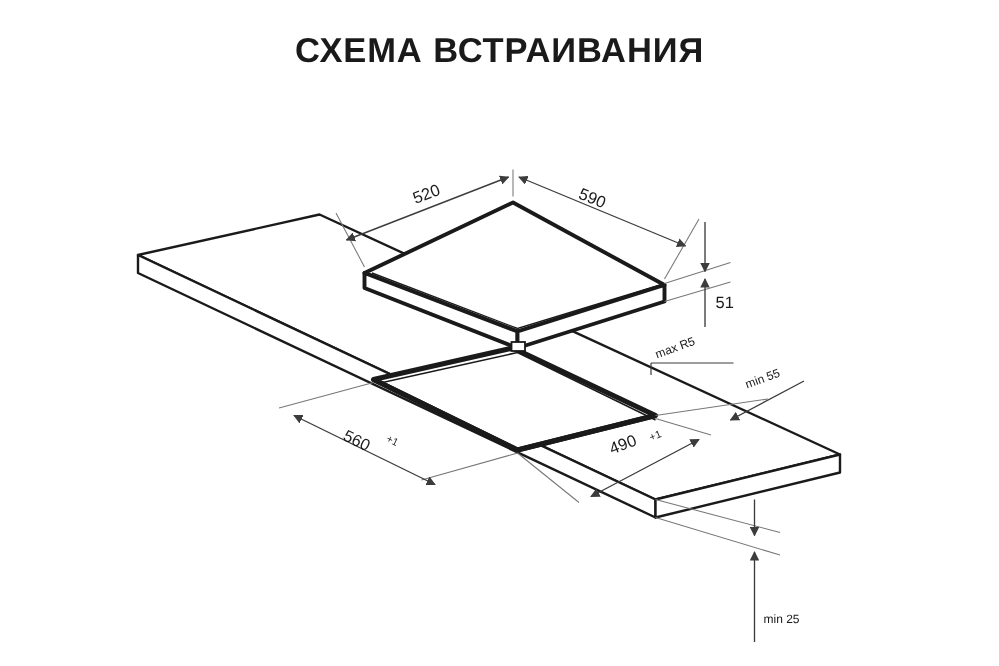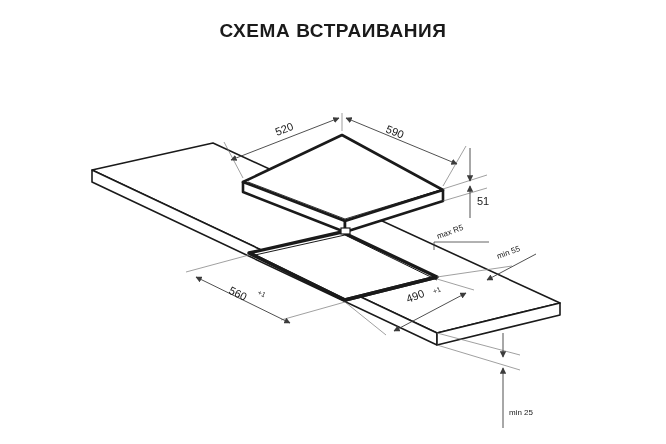--- a/index.html
+++ b/index.html
@@ -19,21 +19,21 @@
     height: 444px;
     background: #ffffff;
   }
   #title {
     position: absolute;
     left: 0;
     top: 20px;
     width: 666px;
     text-align: center;
     font-family: "Liberation Sans", sans-serif;
-    font-size: 19px;
+    font-size: 23px;
     font-weight: bold;
     letter-spacing: 0.6px;
     color: #1a1a1a;
   }
   #drawing {
     position: absolute;
     left: 0;
     top: 0;
     width: 666px;
     height: 444px;

